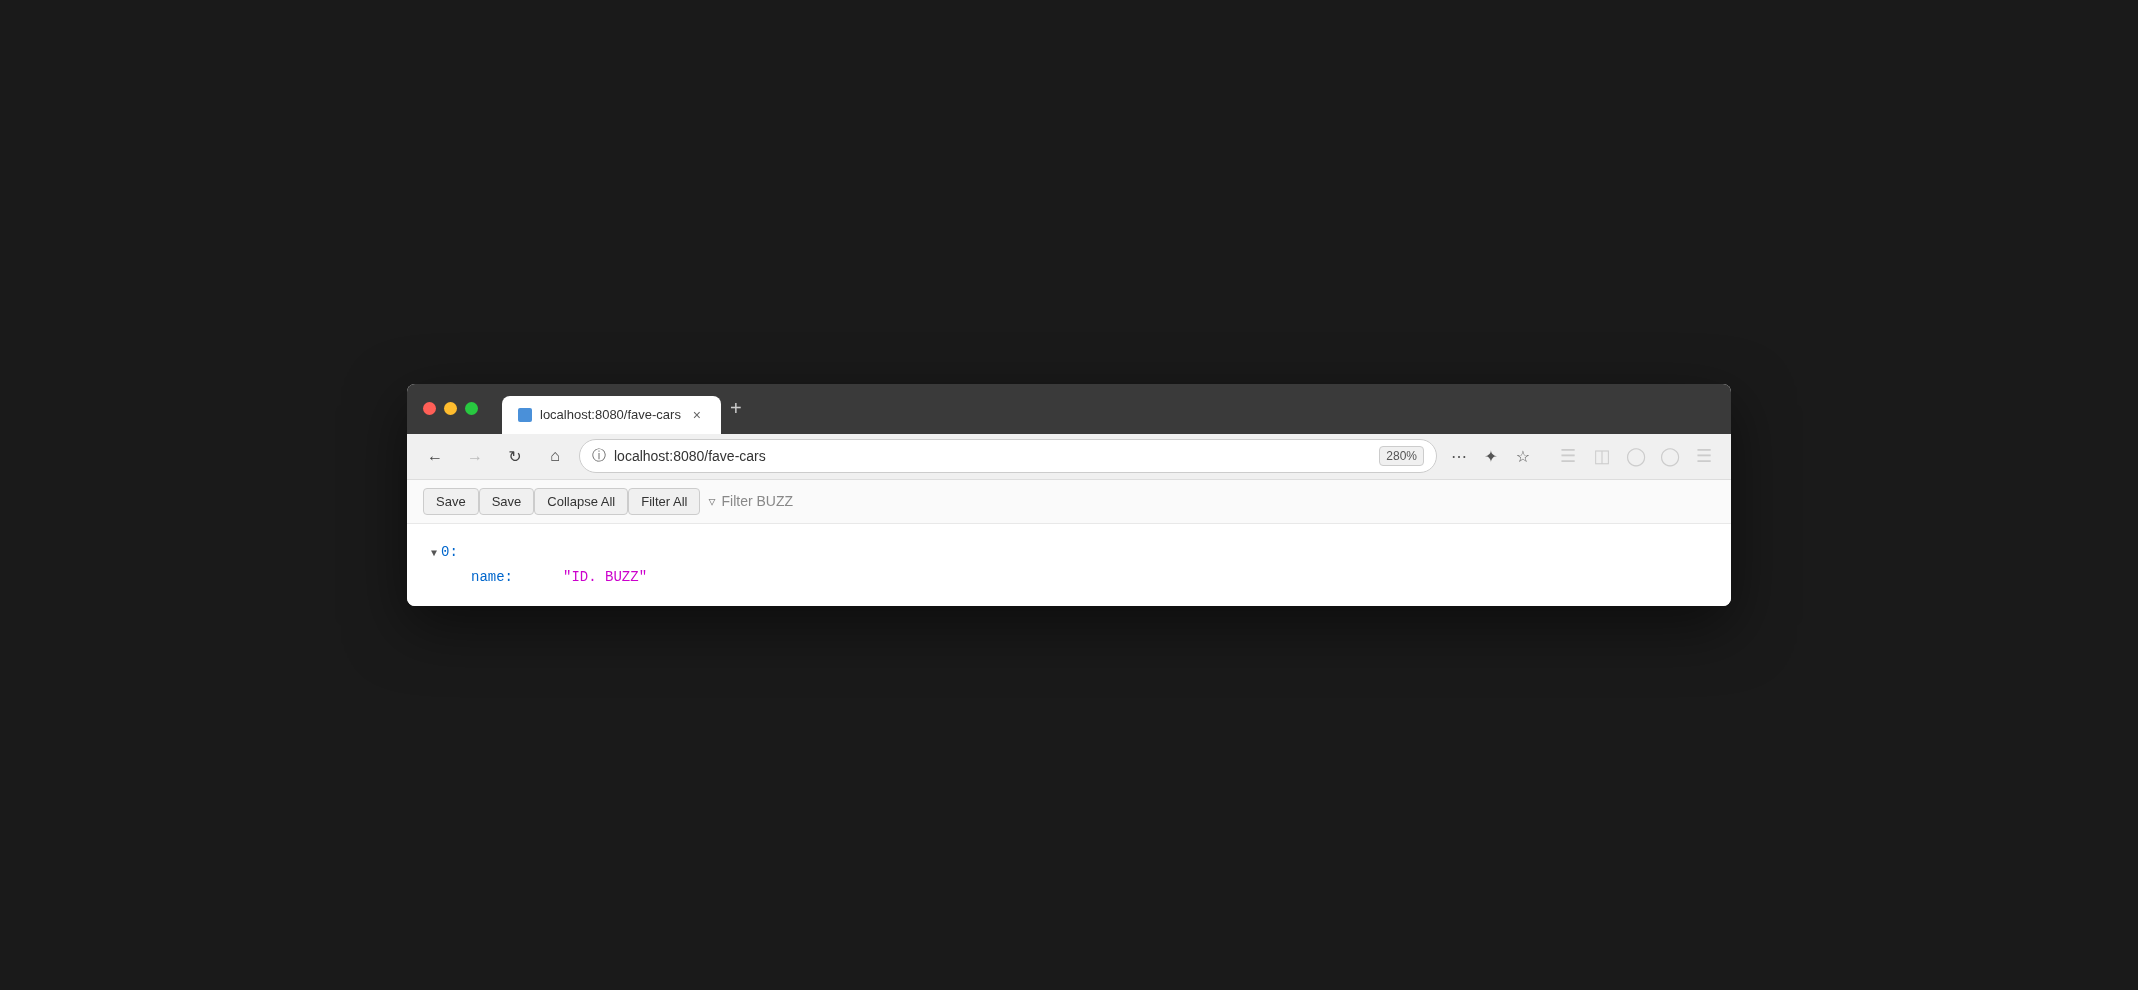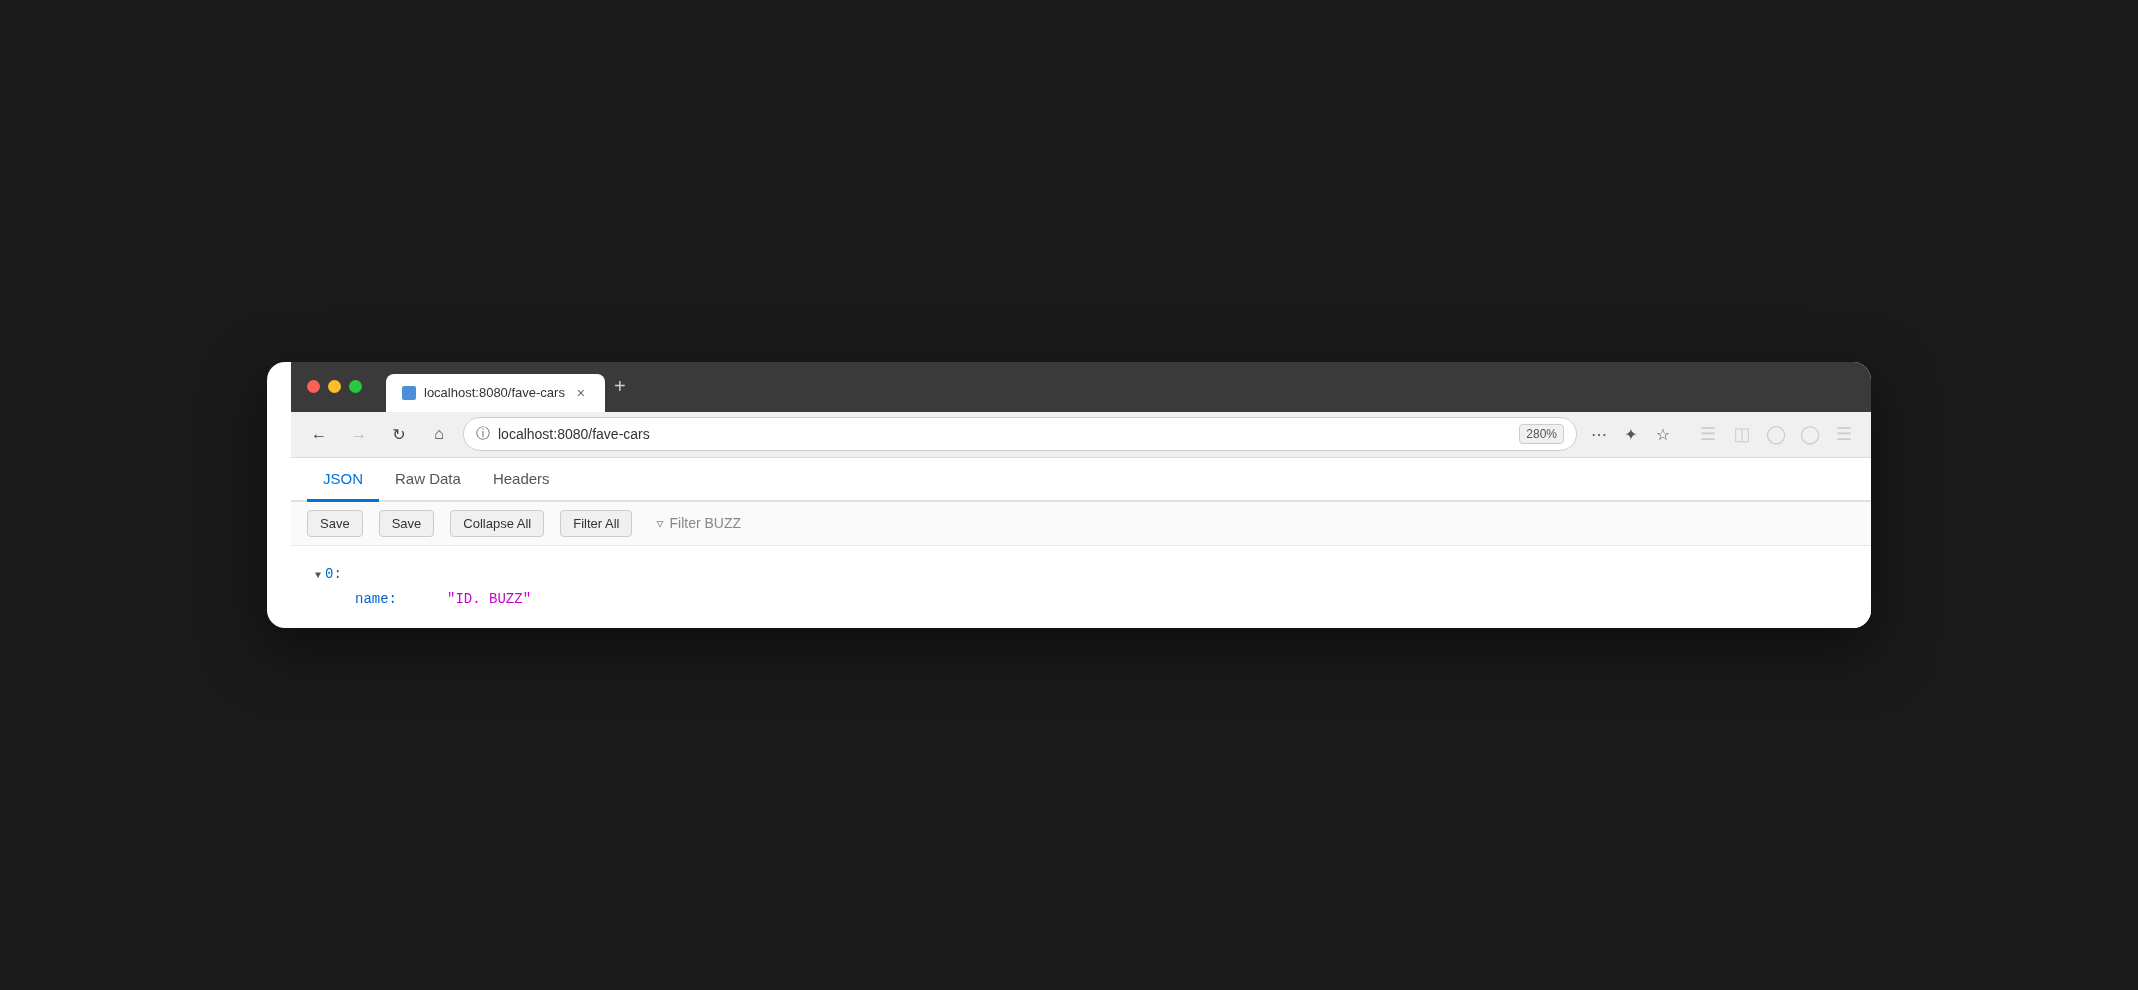--- a/index.html
+++ b/index.html
@@ -6,26 +6,25 @@
     body {
       background: #1a1a1a;
       display: flex;
       justify-content: center;
       align-items: center;
       min-height: 100vh;
       font-family: -apple-system, BlinkMacSystemFont, 'Segoe UI', sans-serif;
     }
 
     .browser-window {
-      width: 1604px;
+      width: 1324px;
       background: #fff;
-      border-radius: 18px;
+      border-radius: 8px;
       overflow: hidden;
       box-shadow: 0 20px 60px rgba(0,0,0,0.5);
-      padding-left: 24px;
     }
 
     
     .title-bar {
       background: #3a3a3a;
       display: flex;
       align-items: stretch;
       height: 50px;
     }
 
@@ -224,21 +223,21 @@
       color: #0074d9;
       border-bottom: 3px solid #0074d9;
       font-weight: 500;
     }
 
     
     .json-toolbar {
       display: flex;
       align-items: center;
       padding: 8px 16px;
-      gap: 16px;
+      gap: 0;
       border-bottom: 1px solid #e8e8e8;
       background: #fafafa;
     }
 
     .json-tool-btn {
       padding: 5px 12px;
       font-size: 13px;
       color: #333;
       background: #f0f0f0;
       border: 1px solid #ccc;
@@ -340,31 +339,20 @@
       <div class="toolbar-right-btn">☰</div>
       <div class="toolbar-right-btn">◫</div>
       <div class="toolbar-right-btn">◯</div>
       <div class="toolbar-right-btn">◯</div>
       <div class="toolbar-right-btn">☰</div>
     </div>
   </div>
 
   <div class="content">
 
-    <div class="viewer-tabs">
-      <div class="viewer-tab active">
-        <span>JSON</span>
-      </div>
-      <div class="viewer-tab">
-        <span>Raw Data</span>
-      </div>
-      <div class="viewer-tab">
-        <span>Headers</span>
-      </div>
-    </div>
 
     <div class="json-toolbar">
       <button class="json-tool-btn">Save</button>
       <button class="json-tool-btn">Save</button>
       <button class="json-tool-btn">Collapse All</button>
       <button class="json-tool-btn">Filter All</button>
       <div class="filter-area">
         <span>▿</span>
         <span>Filter BUZZ</span>
       </div>

